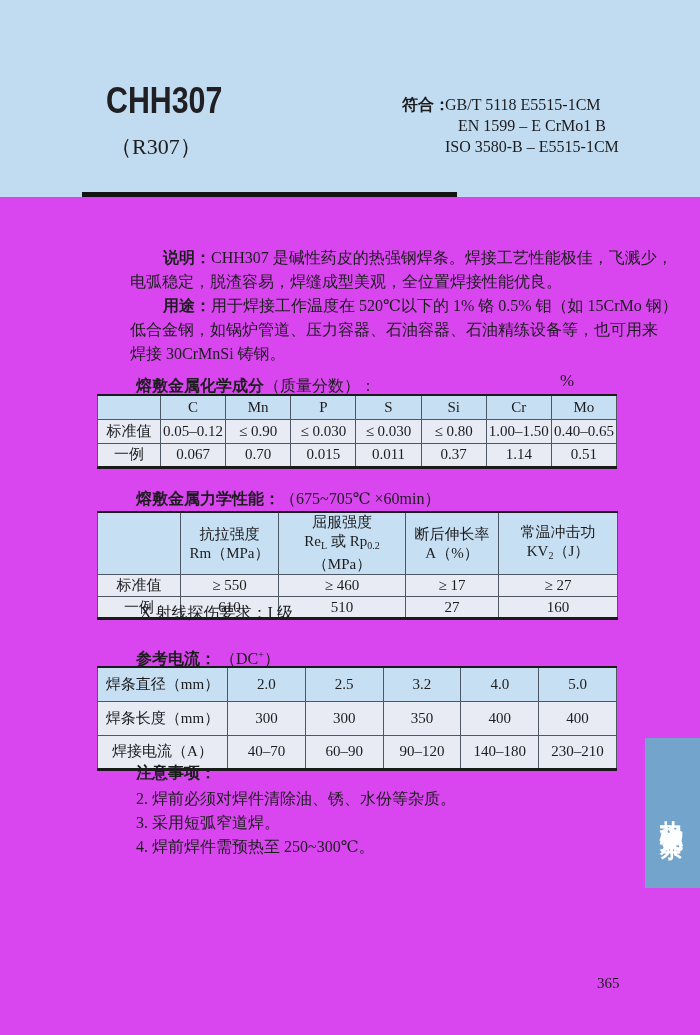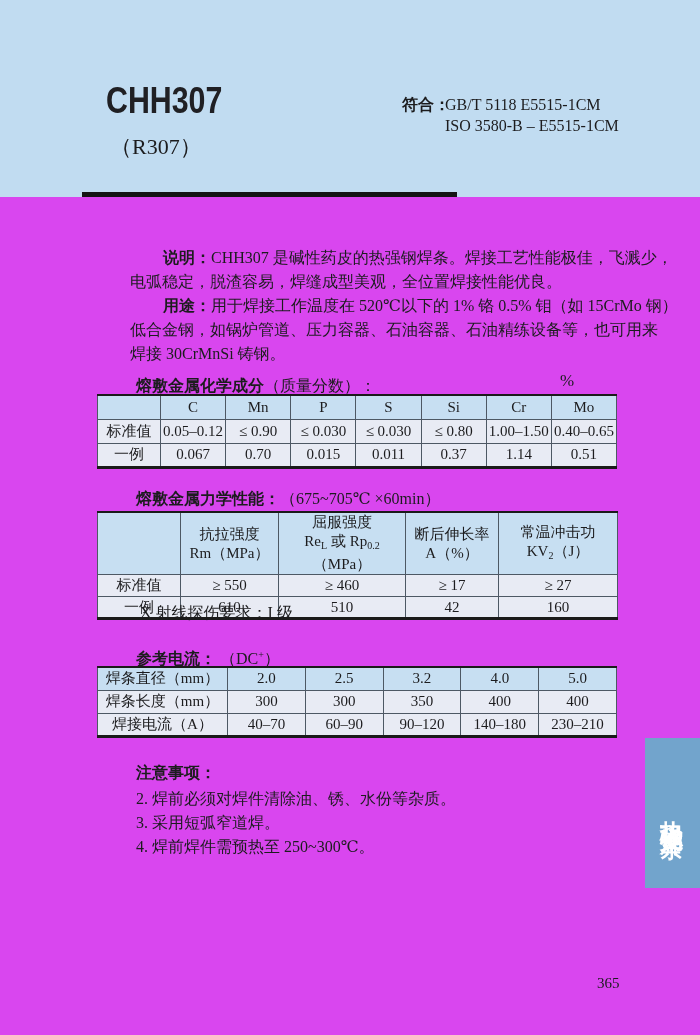--- a/index.html
+++ b/index.html
@@ -39,21 +39,21 @@
   .tbl td, .tbl th { border:1px solid #4d5864; padding:0 2px; font-weight:normal; overflow:hidden; }
   .hd { background:#c7dff2; }
   .bd { background:#e8ebf4; }
   .chem-table { left:97px; top:394px; width:520px; }
   .chem-table tr { height:24px; }
   .mech-table { left:97px; top:511px; width:520px;border-radius:19px; }
   .mech-table tr.hrow { height:43px; }
   .mech-table tr.brow { height:22px; }
   .th-l { line-height:19px; }
   .cur-table { left:97px; top:666px; width:520px; }
-  .cur-table tr { height:23px; }
+  .cur-table tr { height:34px; }
 
   .xray { position:absolute; left:140px; top:603px; font-size:16px; }
   .notes-title { position:absolute; left:136px; top:763px; font-family:"Liberation Sans","DejaVu Sans",sans-serif; font-weight:bold; font-size:16px; }
   .notes { position:absolute; left:136px; top:787px; font-size:16px; line-height:24px; }
 
   .sb { font-size:10px; vertical-align:-3px; }
   .sp { font-size:10px; vertical-align:6px; }
 
   .side-tab {
     position:absolute; left:645px; top:738px; width:55px; height:150px; background:#72a4cc;
@@ -74,20 +74,21 @@
   <div class="header-band"></div>
 
   <div class="model">CHH307</div>
   <div class="alias">（R307）</div>
 
   <div class="conform">
     <div class="conform-row">
       <span class="conform-label">符合：</span>
       <span class="conform-std">GB/T 5118 E5515-1CM</span>
     </div>
+    <div class="conform-std conform-indent">EN 1599 – E CrMo1 B</div>
     <div class="conform-std conform-indent">ISO 3580-B – E5515-1CM</div>
   </div>
 
   <div class="rule"></div>
 
   <div class="intro">
     <div class="pline indent"><span class="plabel">说明：</span><span>CHH307 是碱性药皮的热强钢焊条。焊接工艺性能极佳，飞溅少，</span></div>
     <div class="pline">电弧稳定，脱渣容易，焊缝成型美观，全位置焊接性能优良。</div>
     <div class="pline indent"><span class="plabel">用途：</span><span>用于焊接工作温度在 520℃以下的 1% 铬 0.5% 钼（如 15CrMo 钢）</span></div>
     <div class="pline">低合金钢，如锅炉管道、压力容器、石油容器、石油精练设备等，也可用来</div>
@@ -180,21 +181,21 @@
       <td class="bd">标准值</td>
       <td class="bd">≥ 550</td>
       <td class="bd">≥ 460</td>
       <td class="bd">≥ 17</td>
       <td class="bd">≥ 27</td>
     </tr>
     <tr class="brow">
       <td class="bd">一例</td>
       <td class="bd">610</td>
       <td class="bd">510</td>
-      <td class="bd">42</td>
+      <td class="bd">27</td>
       <td class="bd">160</td>
     </tr>
   </tbody>
     </table>
 
   <div class="xray">X 射线探伤要求：I 级</div>
 
   <div class="sec-title" style="left:136px; top:645px;">
     <span class="sec-bold">参考电流：</span>
     <span><span>（DC</span><span class="sp">+</span><span>）</span></span>

